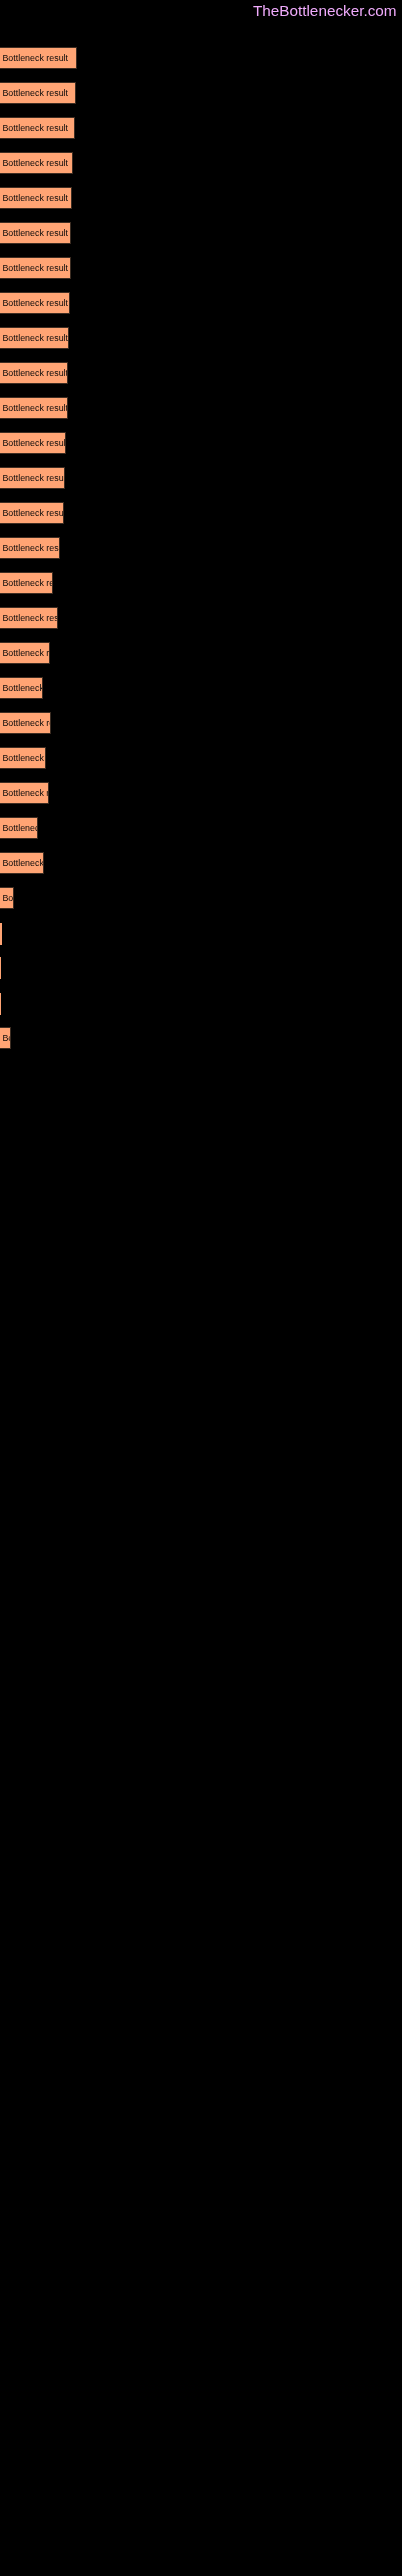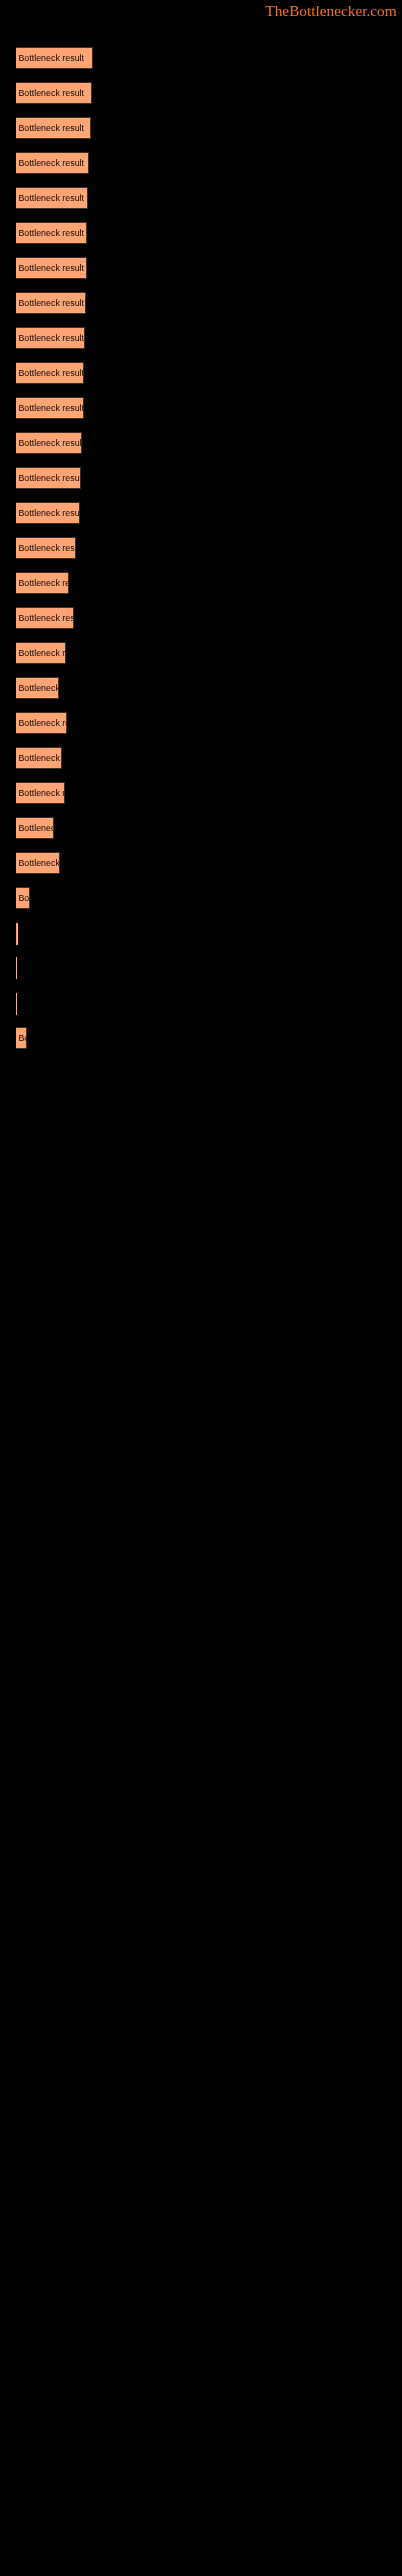--- a/index.html
+++ b/index.html
@@ -13,24 +13,24 @@
     width: 403px;
     height: 2576px;
     background: #000000;
     overflow: hidden;
     font-family: "Liberation Sans", sans-serif;
   }
   #watermark {
     position: absolute;
     right: 6.4px;
     top: 0.8px;
-    font-family: Liberation Serif, serif;
+    font-family: Liberation Sans, sans-serif;
     font-size: 15.3px;
     line-height: 19.3px;
-    color: #f97316;
+    color: #f0abfc;
     letter-spacing: 0px;
     white-space: nowrap;
     user-select: none;
   }
   #bars {
     position: absolute;
     left: 0;
     top: 0;
     width: 403px;
     height: 2576px;
@@ -38,21 +38,20 @@
   .bar {
     position: absolute;
     left: 0;
     box-sizing: border-box;
     background: #ffa474;
     border-top: 0.8px solid #3d2d22;
     border-bottom: 0.8px solid #3d2d22;
     border-right: 0.8px solid #3d2d22;
     overflow: hidden;
     white-space: nowrap;
-    margin-left: 16px;
   }
   .bar-label {
     position: absolute;
     left: 2.4px;
     top: 50%;
     transform: translateY(-50%);
     font-family: "Liberation Sans", sans-serif;
     font-size: 8.9px;
     line-height: 10.5px;
     color: #0a0a0a;

